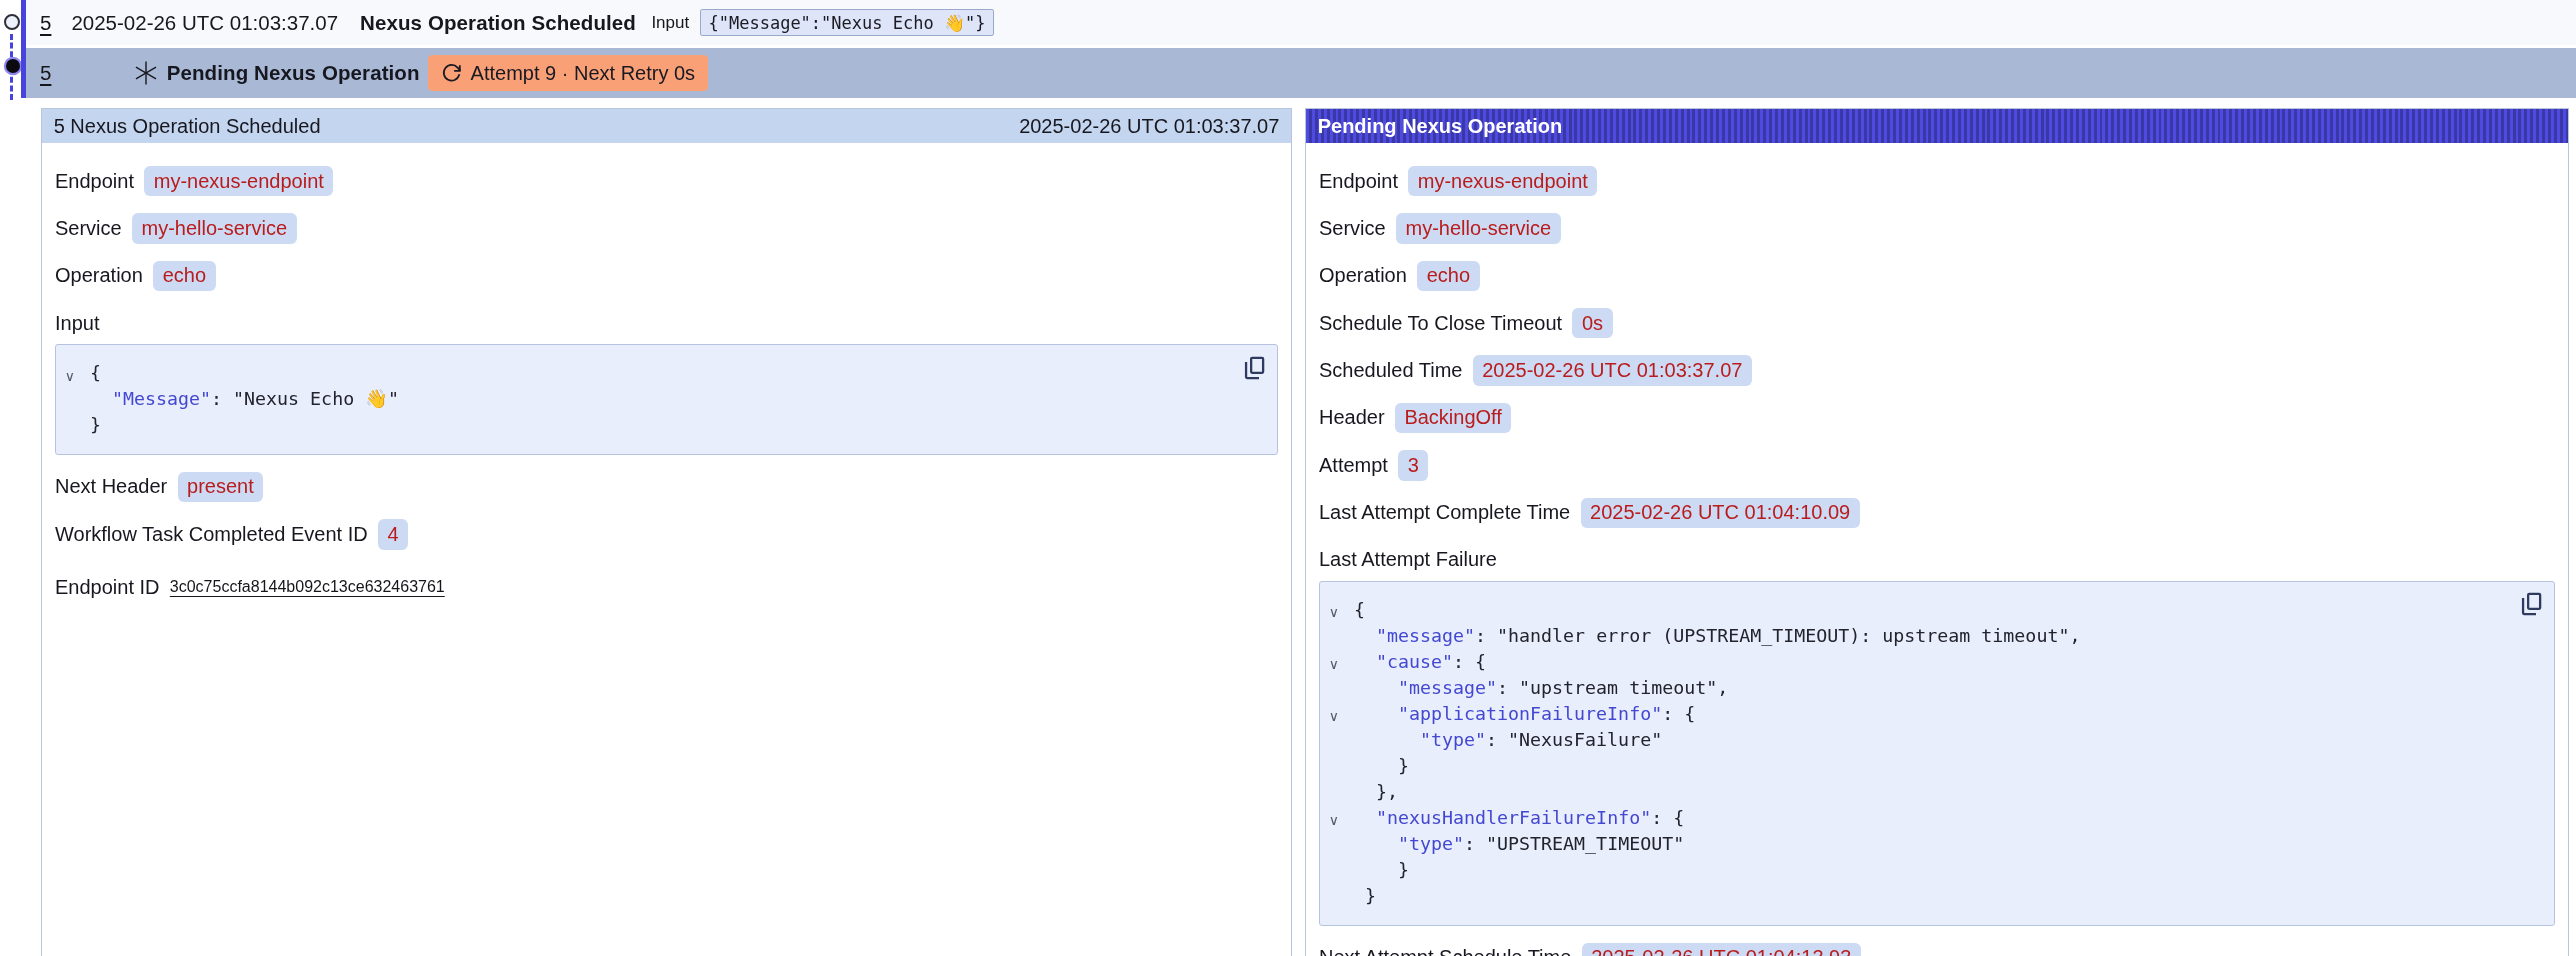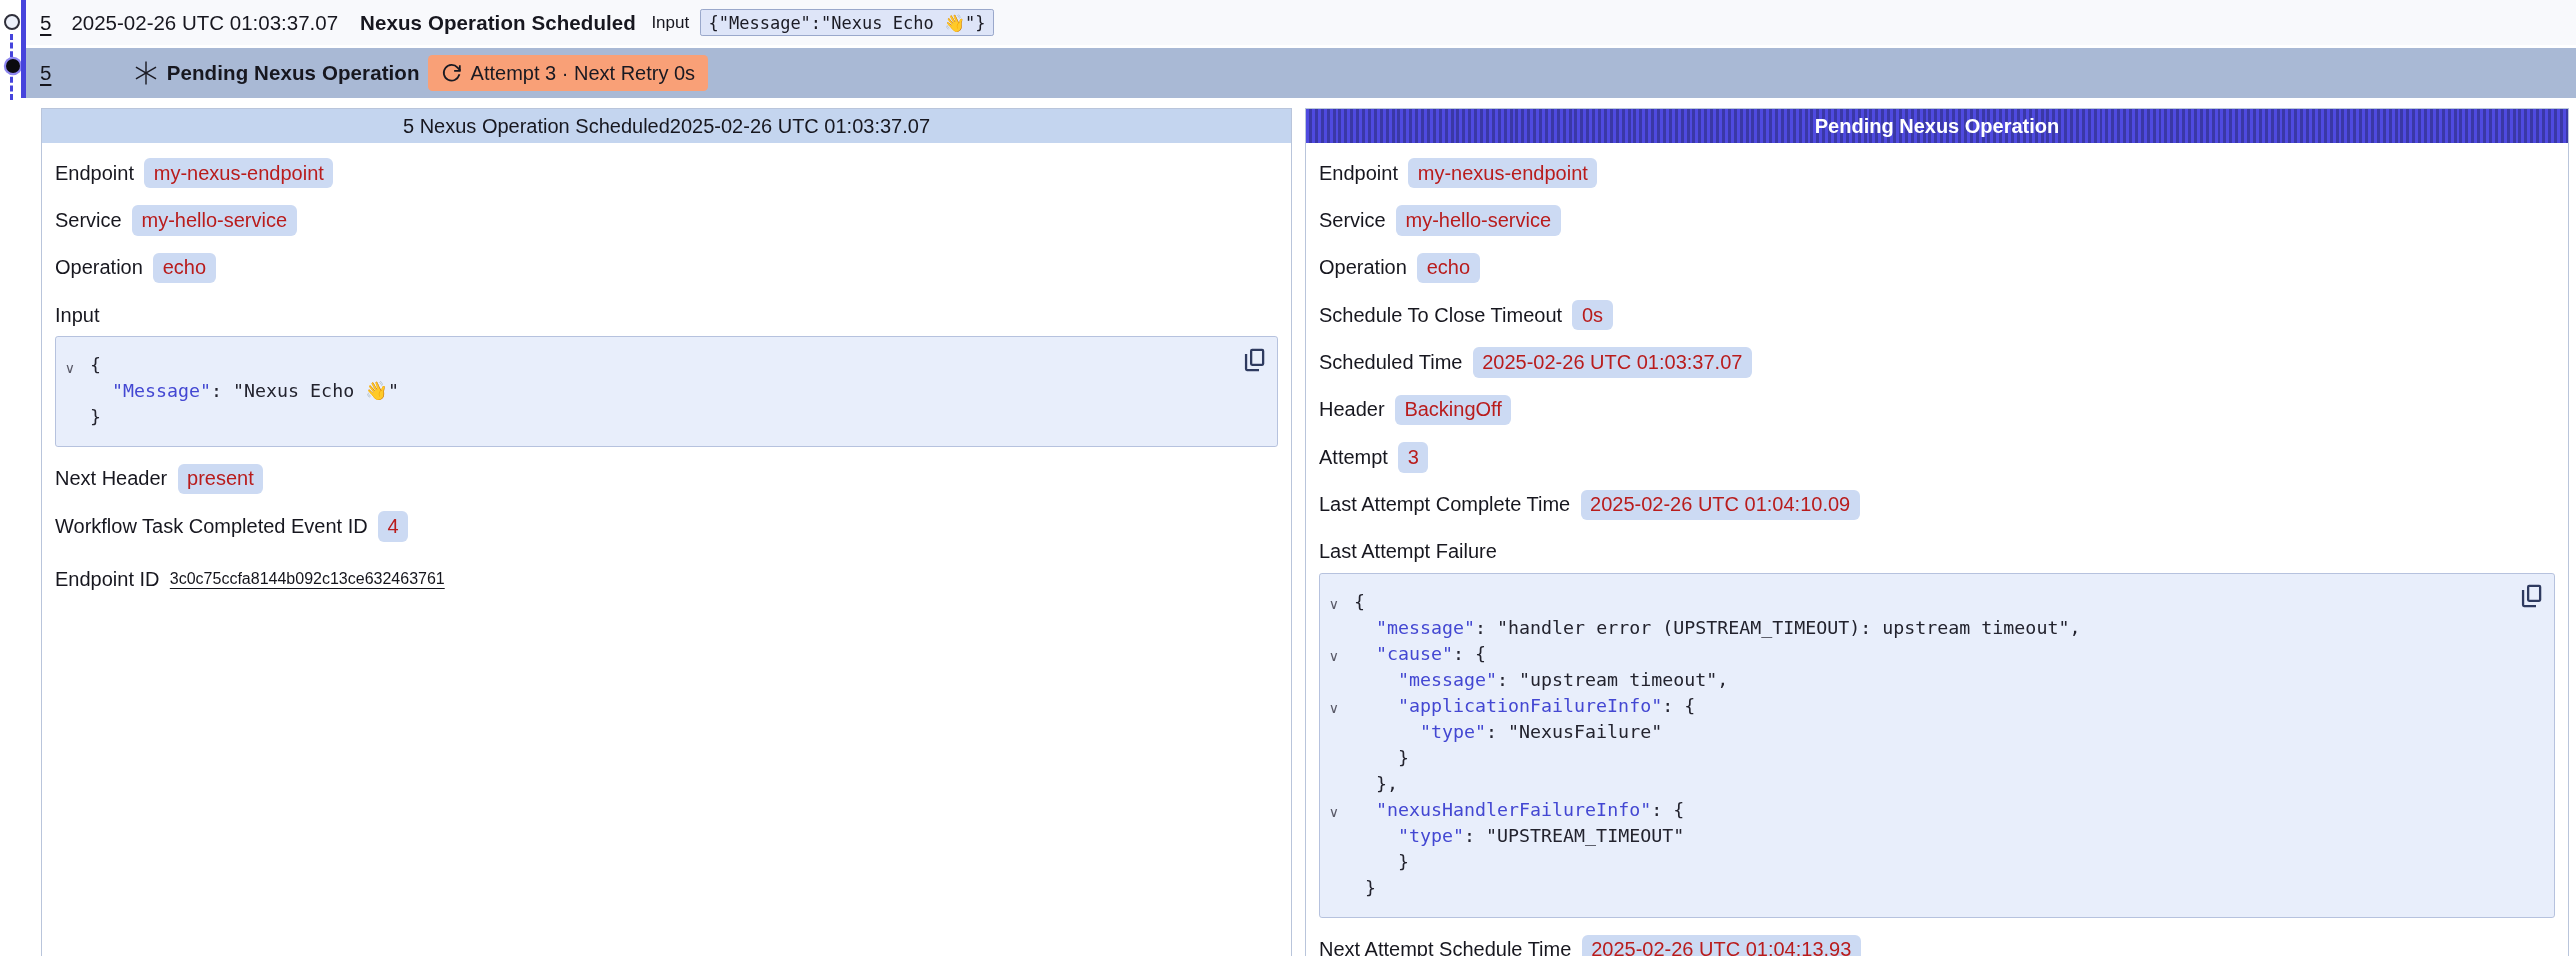--- a/index.html
+++ b/index.html
@@ -27,27 +27,27 @@
   .evt-input-label{font-size:17px;margin-left:15.4px;}
   .evt-input-chip{font-family:"DejaVu Sans Mono",monospace;font-size:17px;margin-left:11px;background:#dee5f8;border:1.5px solid #9aa8cb;border-radius:2.2px;padding:2.2px 7.3px;color:#1b1b24;}
   .asterisk{margin-left:82px;display:flex;align-items:center;}
   .row2 .evt-title{margin-left:7.3px;}
   .retry-badge{margin-left:8.8px;display:flex;align-items:center;gap:8.8px;background:var(--retry-badge-bg);border-radius:4.4px;padding:6.6px 12.4px;font-size:20px;font-weight:500;color:#191922;}
 
   
   .panel{position:absolute;top:108px;height:857px;border:0.7px solid #b9c5db;background:#fff;}
   .panel-left{left:41px;width:1251px;}
   .panel-right{left:1305px;width:1264px;}
-  .panel-header{height:34px;display:flex;align-items:center;justify-content:center;padding:0 11.7px;font-size:20px;font-weight:500;}
+  .panel-header{height:34px;display:flex;align-items:center;justify-content:space-between;padding:0 11.7px;font-size:20px;font-weight:500;}
   .panel-header.plain{background:var(--panel-header-bg);}
   .panel-header.striped{background:repeating-linear-gradient(90deg,var(--stripe-light) 0 2.9px,var(--stripe-dark) 2.9px 5.9px);color:#fff;font-weight:600;}
   .panel-body{padding:2.9px 13px 14.6px 13px;}
 
   .field{display:flex;align-items:center;margin:17px 0;}
-  .field:first-child{margin-top:12px;}
+  .field:first-child{margin-top:20px;}
   .flabel{font-size:20px;margin-right:10.3px;}
   .chip{background:var(--chip-bg);border-radius:5.9px;padding:3.7px 9.5px;font-size:20px;color:#b91c1c;white-space:nowrap;}
   .link-val{font-size:16px;color:#15151c;text-decoration:underline;text-underline-offset:3.7px;cursor:pointer;}
   .field.spaced{margin-top:26px;}
   .block-label{font-size:20px;margin:20.5px 0 9.5px 0;}
 
   
   .codeblock{position:relative;border:1.5px solid var(--code-border);background:var(--code-bg);border-radius:2.9px;padding:15.4px 51px 15.4px 0;font-family:"DejaVu Sans Mono",monospace;font-size:18.3px;color:#23232e;}
   .cline{position:relative;padding-left:34px;line-height:26px;white-space:pre;}
   .chev{position:absolute;left:8.8px;top:2.2px;font-size:14px;color:#5a5a68;font-family:"Liberation Sans",sans-serif;cursor:pointer;}
@@ -78,21 +78,21 @@
       <line x1="4.1" y1="10" x2="31.9" y2="26"></line>
       <line x1="4.1" y1="26" x2="31.9" y2="10"></line>
     </svg>
   </span>
   <span class="evt-title">Pending Nexus Operation</span>
   <span class="retry-badge">
     <svg width="21" height="21" viewBox="0 0 24 24" fill="none" stroke="#191922" stroke-width="2" stroke-linecap="square">
       <polyline points="21.5 3.5 21.5 9 16 9"></polyline>
       <path d="M20.8 13.8a9 9 0 1 1-1.9-8.6L21.5 8"></path>
     </svg>
-    <span>Attempt 3 · Next Retry 0s</span>
+    <span>Attempt 9 · Next Retry 0s</span>
   </span>
 </div>
 
 <section class="panel panel-left">
   <div class="panel-header plain">
     <span>5 Nexus Operation Scheduled</span>
     <span>2025-02-26 UTC 01:03:37.07</span>
   </div>
   <div class="panel-body">
     <div class="field">

